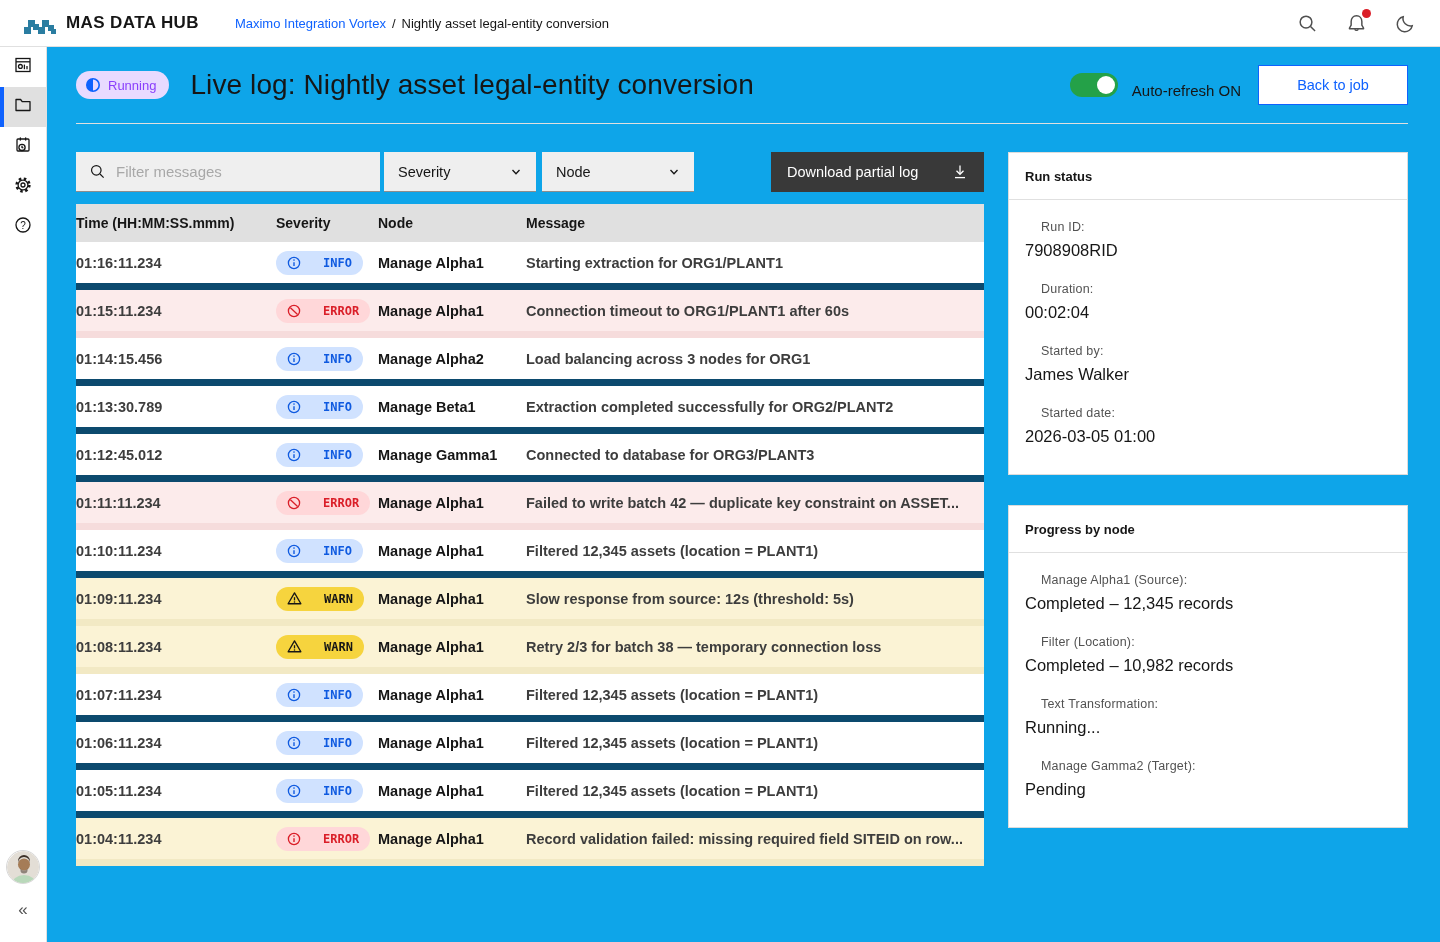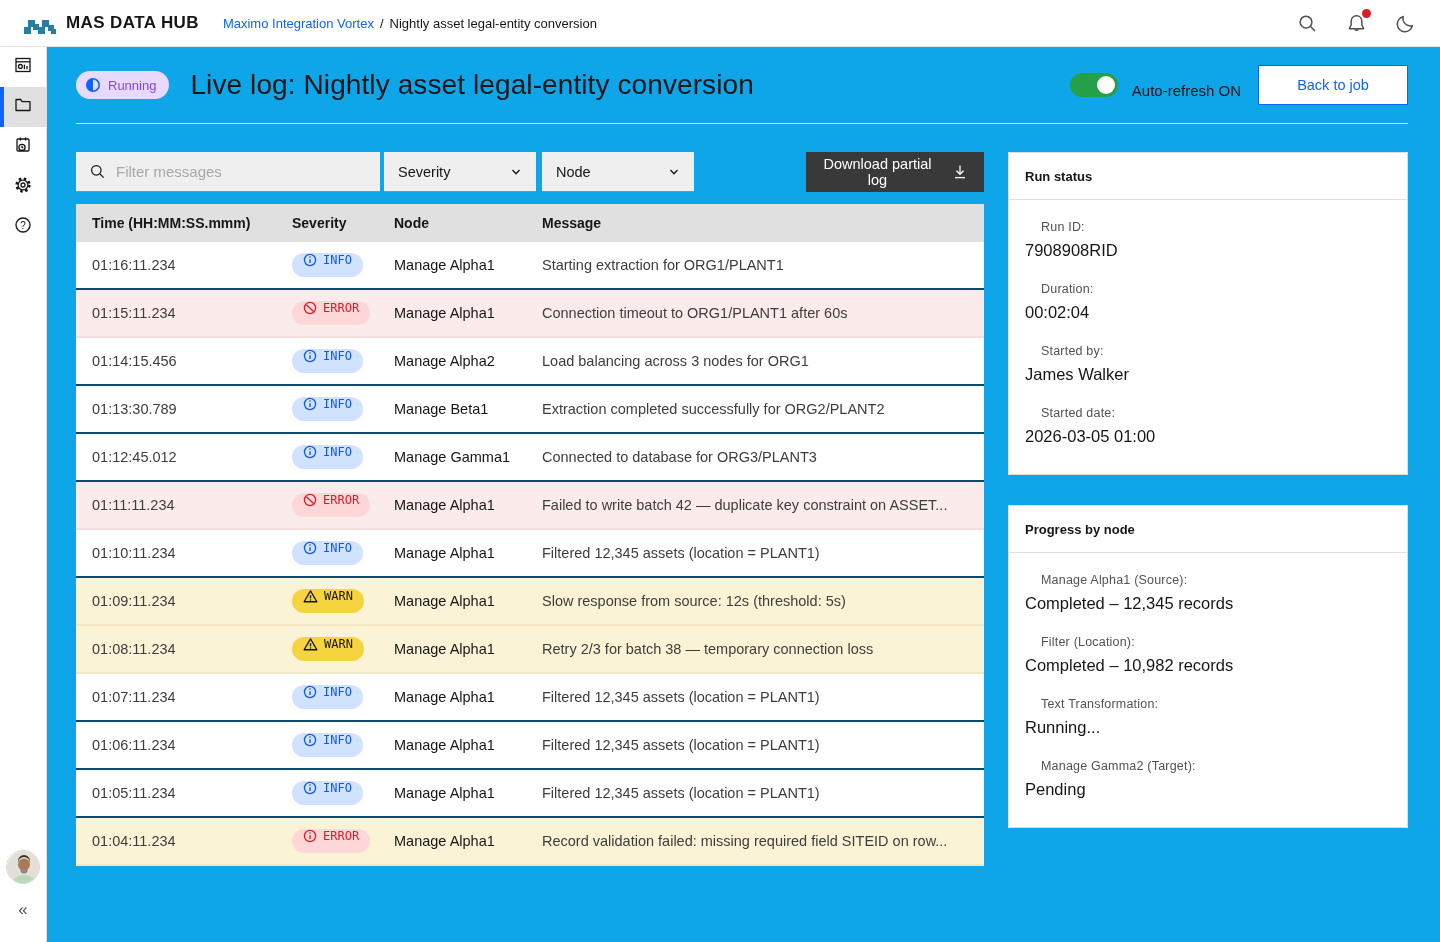--- a/index.html
+++ b/index.html
@@ -4,21 +4,21 @@
 <style>
   * { margin:0; padding:0; box-sizing:border-box; }
   html,body { width:1440px; height:942px; overflow:hidden; background:#ffffff;
     font-family:"Liberation Sans", sans-serif; color:#161616; }
 
   
   .top-header { position:fixed; top:0; left:0; width:1440px; height:47px; background:#fff;
     border-bottom:1px solid #e0e0e0; display:flex; align-items:center; padding:0 24px; z-index:20; }
   .logo-mark { display:flex; align-items:flex-end; }
   .app-name { font-weight:700; font-size:17px; letter-spacing:.4px; margin-left:9px; color:#161616; }
-  .breadcrumb { margin-left:24px; font-size:13px; display:flex; gap:6px; align-items:flex-end; }
+  .breadcrumb { margin-left:36px; font-size:13px; display:flex; gap:6px; align-items:flex-end; }
   .breadcrumb-link { color:#0f62fe; text-decoration:none; cursor:pointer; }
   .breadcrumb-sep { color:#161616; }
   .breadcrumb-current { color:#161616; }
   .header-icons { margin-left:auto; display:flex; align-items:center; gap:28px; }
   .hicon { position:relative; cursor:pointer; display:flex; }
   .notif-dot { position:absolute; top:-4px; right:-4px; width:9px; height:9px; border-radius:50%; background:#da1e28; }
 
   
   .left-rail { position:fixed; top:47px; left:0; bottom:0; width:47px; background:#fff;
     border-right:1px solid #e0e0e0; display:flex; flex-direction:column; z-index:15; }
@@ -52,40 +52,40 @@
   .log-section { width:908px; flex:none; }
   .filter-bar { display:flex; height:40px; margin-bottom:12px; }
   .search-box { width:304px; background:#efefef; border-bottom:1px solid #8d8d8d; display:flex;
     align-items:center; padding:0 13px; gap:10px; }
   .search-box input { border:none; outline:none; background:transparent; font-size:15px; width:100%;
     color:#161616; font-family:"Liberation Sans", sans-serif; }
   .search-box input::placeholder { color:#a8a8a8; }
   .dropdown { width:152px; background:#efefef; border-bottom:1px solid #8d8d8d; display:flex;
     align-items:center; justify-content:space-between; padding:0 14px; font-size:14.5px; cursor:pointer; }
   .dd-sev { margin-left:4px; } .dd-node { margin-left:6px; }
-  .download-btn { margin-left:auto; width:178px; background:#393939; color:#fff; border:none; cursor:pointer;
+  .download-btn { margin-left:auto; width:213px; background:#393939; color:#fff; border:none; cursor:pointer;
     display:flex; align-items:center; justify-content:space-between; padding:0 16px; font-size:14.5px;
     font-family:"Liberation Sans", sans-serif;gap:19px; }
 
   .log-header { display:flex; background:#e0e0e0; height:38px; align-items:center; font-weight:700;
     font-size:14px; color:#161616; }
-  .cell { padding-left:16px; }
+  .cell { padding-left:0; }
   .c-time { width:200px; flex:none; }
   .c-sev  { width:102px; flex:none; }
   .c-node { width:148px; flex:none; }
   .c-msg  { flex:1; min-width:0; white-space:nowrap; overflow:hidden; }
-  .log-row { display:flex; height:48px; align-items:center; font-size:14.5px; border-bottom:2px solid #0c4a6e; }
+  .log-row { display:flex; height:48px; align-items:center; font-size:14.5px; border-bottom:7px solid #0c4a6e;font-weight:bold; }
   .log-row .c-time { color:#3d3d3d; }
   .log-row .c-node { color:#161616; }
   .log-row .c-msg  { color:#3d3d3d; }
   .tint-none  { background:#fff; }
   .tint-error { background:#fcebeb; border-bottom-color:#f6dcdc; }
   .tint-warn  { background:#fbf3d5; border-bottom-color:#f2e9c4; }
 
-  .badge { display:inline-flex; align-items:flex-start; gap:6px; height:24px; padding:0 11px; border-radius:13px;
+  .badge { display:inline-flex; align-items:center; gap:22px; height:24px; padding:0 11px; border-radius:13px;
     font-family:"DejaVu Sans Mono", monospace; font-size:12px; }
   .badge svg { display:none; }
   .sev-info .badge { background:#d0e2ff; color:#0f5ae0; }
   .sev-info .icon-info { display:block; }
   .sev-error .badge { background:#ffd7d9; color:#da1e28; }
   .sev-error .icon-prohibit { display:block; }
   .sev-warn .badge { background:#f6d43e; color:#161616; }
   .sev-warn .icon-warn { display:block; }
   .sev-error-info .badge { background:#ffd7d9; color:#da1e28; }
   .sev-error-info .icon-info { display:block; }

